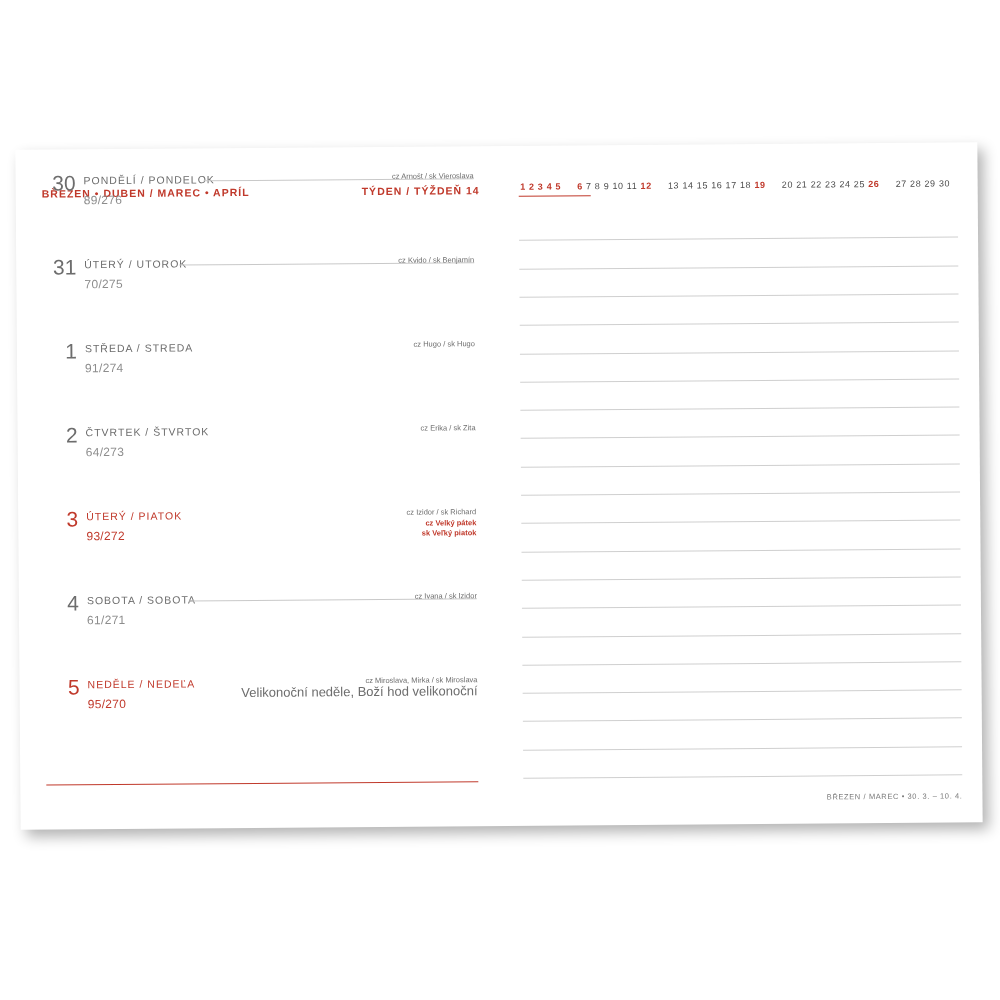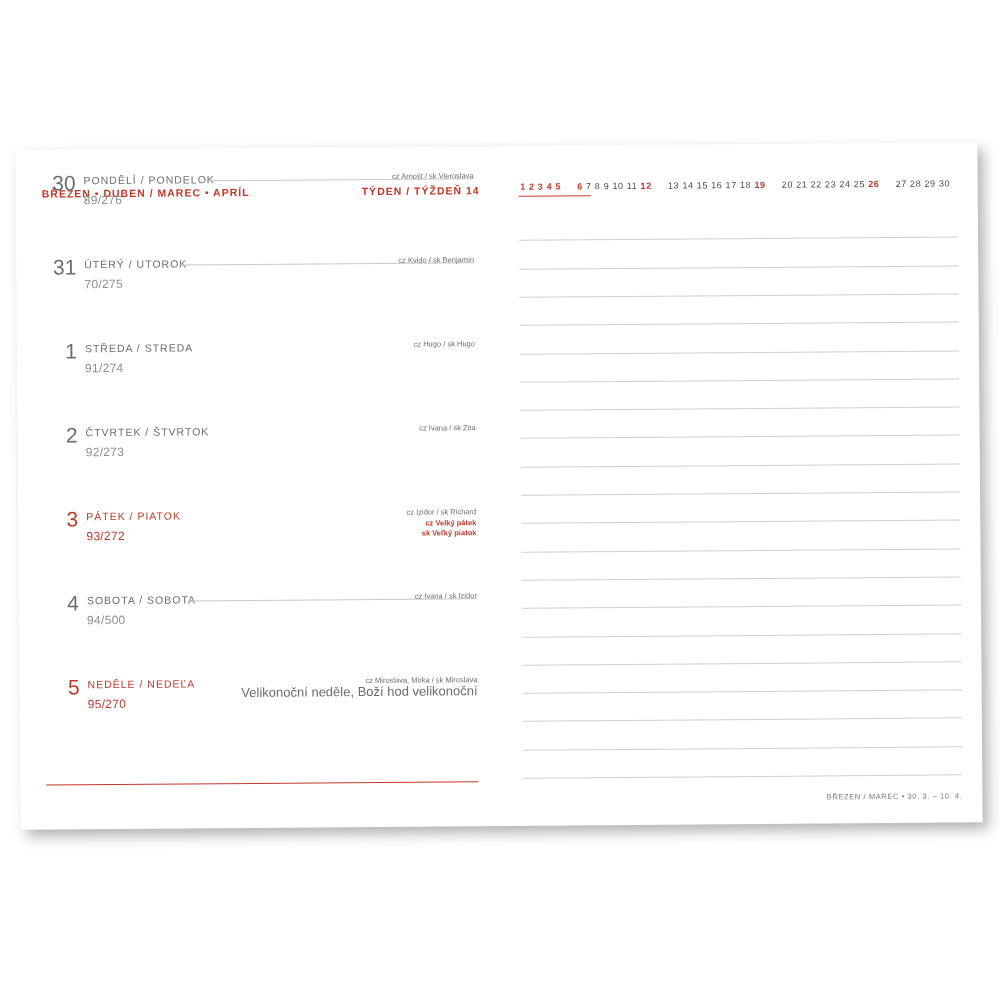--- a/index.html
+++ b/index.html
@@ -213,34 +213,34 @@
           </div>
           <div class="day" style="top: 192px;">
             <div class="day-num">1</div>
             <div class="day-sub">STŘEDA / STREDA</div>
             <div class="day-code">91/274</div>
             <div class="day-name">cz Hugo / sk Hugo</div>
           </div>
           <div class="day" style="top: 276px;">
             <div class="day-num">2</div>
             <div class="day-sub">ČTVRTEK / ŠTVRTOK</div>
-            <div class="day-code">92/273</div>
-            <div class="day-name">cz Ivana / sk Zita</div>
+            <div class="day-code">64/273</div>
+            <div class="day-name">cz Erika / sk Zita</div>
           </div>
           <div class="day red" style="top: 360px;">
             <div class="day-num">3</div>
-            <div class="day-sub">PÁTEK / PIATOK</div>
+            <div class="day-sub">ÚTERÝ / PIATOK</div>
             <div class="day-code">93/272</div>
             <div class="day-name">cz Izidor / sk Richard</div>
             <div class="day-holiday">cz Velký pátek<br>sk Veľký piatok</div>
           </div>
           <div class="day" style="top: 444px;">
             <div class="day-num">4</div>
             <div class="day-sub">SOBOTA / SOBOTA</div>
-            <div class="day-code">94/500</div>
+            <div class="day-code">61/271</div>
             <div class="day-rule" style="left: 143.5px;"></div>
             <div class="day-name">cz Ivana / sk Izidor</div>
           </div>
           <div class="day red" style="top: 528px;">
             <div class="day-num">5</div>
             <div class="day-sub">NEDĚLE / NEDEĽA</div>
             <div class="day-code">95/270</div>
             <div class="day-name">cz Miroslava, Mirka / sk Miroslava</div>
             <div class="day-note">Velikonoční neděle, Boží hod velikonoční</div>
           </div>

